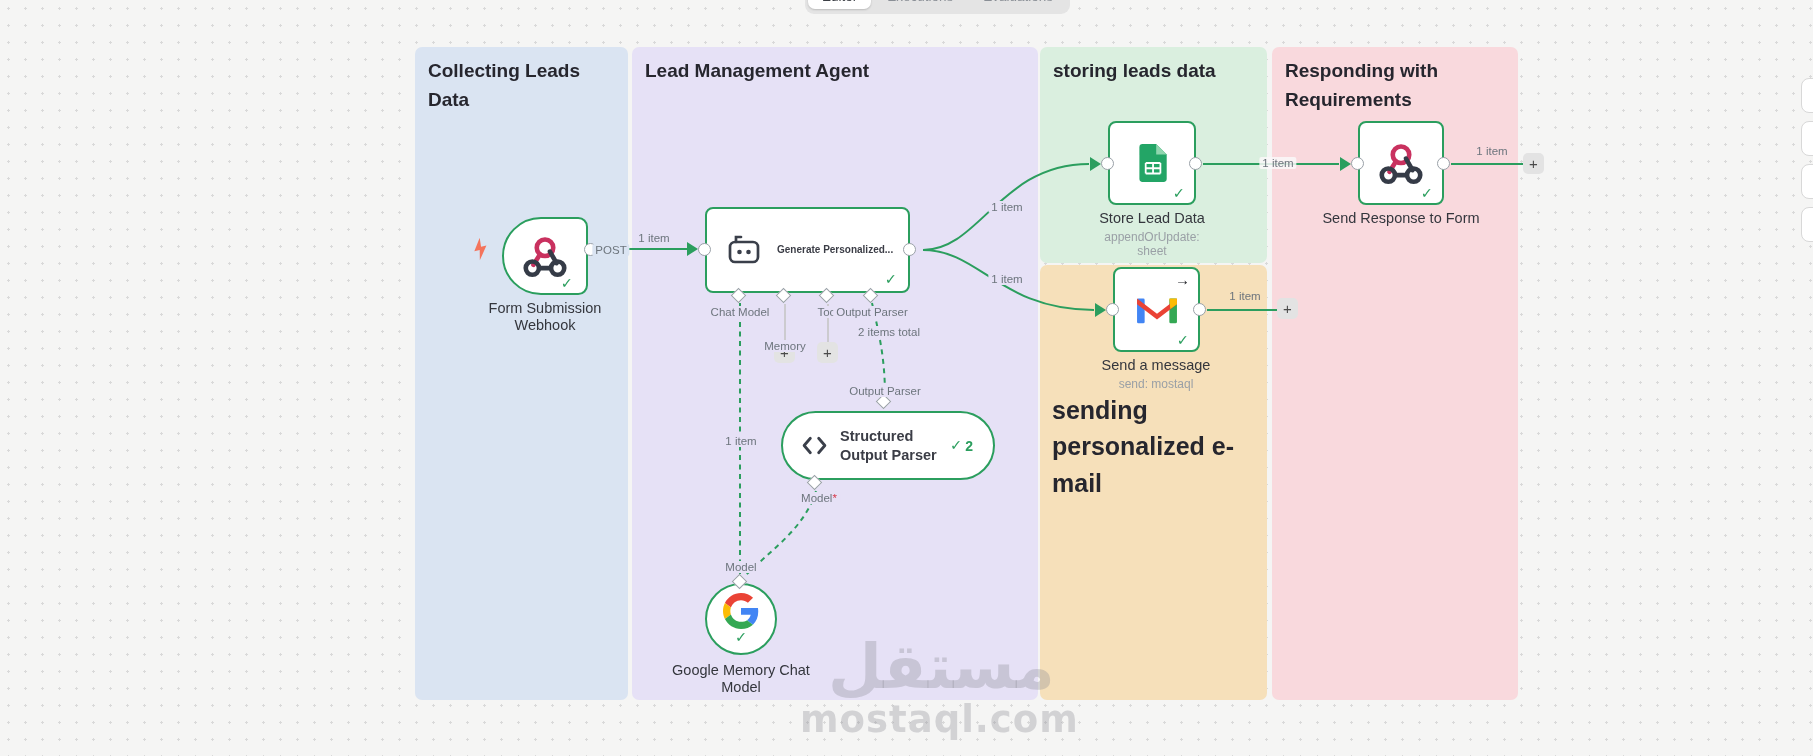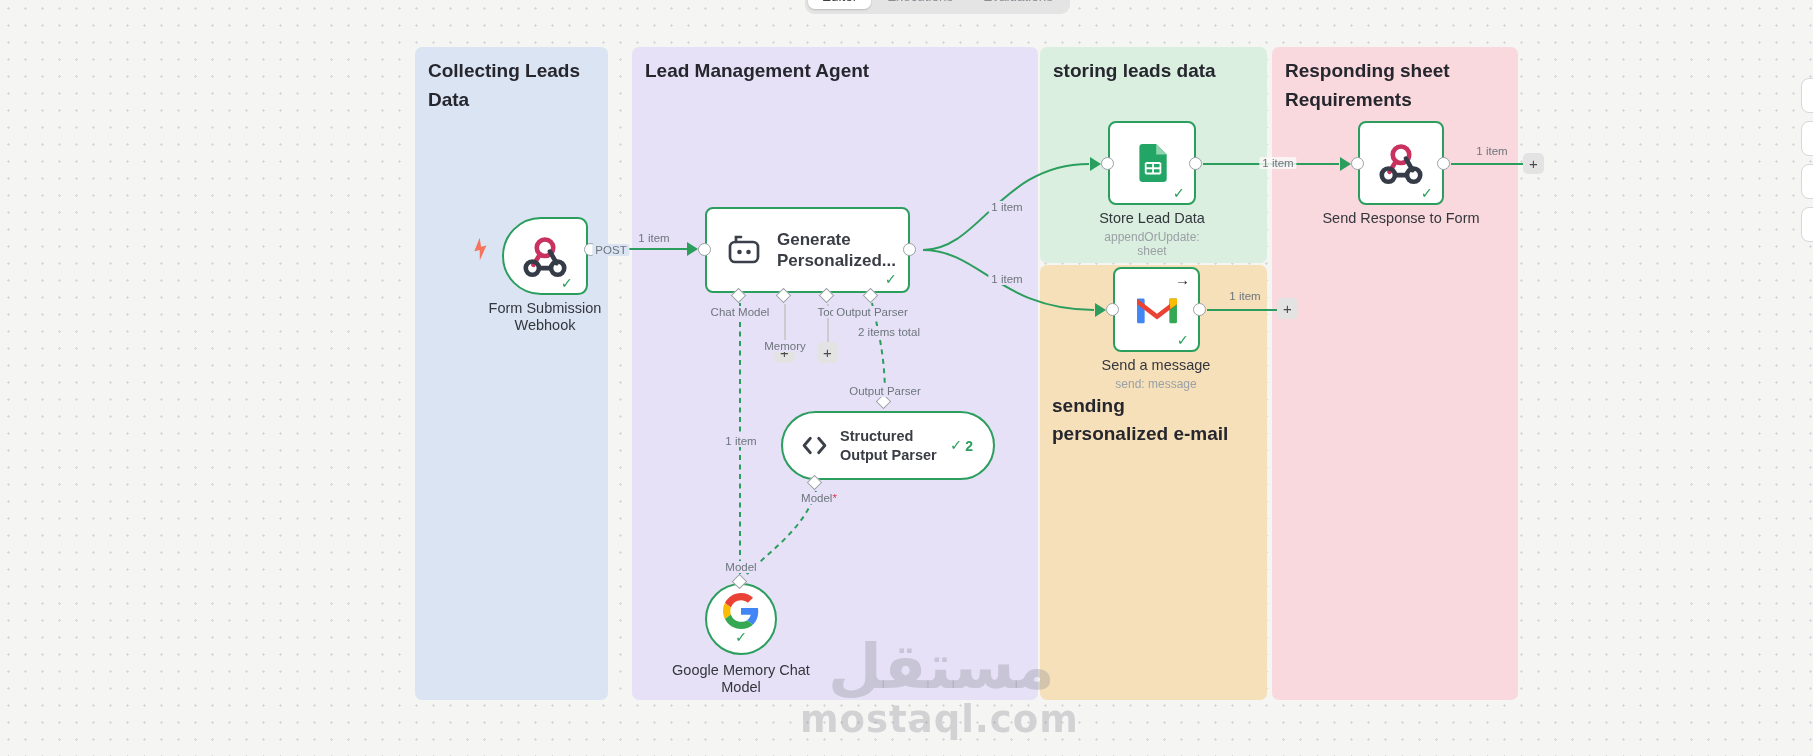--- a/index.html
+++ b/index.html
@@ -11,40 +11,40 @@
 
   
   .tabbar { position:absolute; left:805px; top:-22px; height:36px; background:#e4e4e4;
             border-radius:9px; display:flex; align-items:center; padding:3px; gap:2px; z-index:10; }
   .tab { font-size:13.5px; color:#8a8f96; padding:5px 14px; border-radius:7px; white-space:nowrap; cursor:pointer; }
   .tab.active { background:#ffffff; color:#3c3f45; box-shadow:0 1px 2px rgba(0,0,0,.18); }
 
   
   .sticky { position:absolute; border-radius:7px; z-index:1; }
   .sticky-title { padding:10px 13px; font-size:19px; font-weight:600; color:#26262e; line-height:1.5; }
-  .st-collecting { left:415px; top:47px; width:193px; height:653px; background:#dae4f2; }
+  .st-collecting { left:415px; top:47px; width:213px; height:653px; background:#dae4f2; }
   .st-agent      { left:632px; top:47px; width:406px; height:653px; background:#e6e1f6; }
   .st-storing    { left:1040px; top:47px; width:227px; height:216px; background:#daefdf; }
   .st-sending    { left:1040px; top:265px; width:227px; height:435px; background:#f6e0ba; }
   .st-responding { left:1272px; top:47px; width:246px; height:653px; background:#f9d9dd; }
-  .sending-title { position:absolute; left:1052px; top:392px; width:215px; font-size:19px; font-weight:600;
+  .sending-title { position:absolute; left:1052px; top:392px; width:215px; font-size:25px; font-weight:600;
                    color:#26262e; line-height:1.45; white-space:pre-line; z-index:2; }
 
   
   svg.edges { position:absolute; left:0; top:0; z-index:2; }
 
   
   .node { position:absolute; background:#fff; border:2px solid #2b9e5e; border-radius:8px; z-index:3; }
   .check { color:#2b9e5e; font-weight:700; font-size:14.5px; line-height:1; }
   .corner-check { position:absolute; right:11px; bottom:5px; }
 
   .node-webhook { left:502px; top:217px; width:86px; height:78px; border-radius:40px 10px 10px 40px;
                   display:flex; align-items:center; justify-content:center; }
   .node-agent   { left:705px; top:207px; width:205px; height:86px; display:flex; align-items:center; padding-left:16px; }
-  .agent-title  { margin-left:12px; width:125px; font-size:17px; font-weight:600; color:#3b3d46; line-height:1.25; }
+  .agent-title  { margin-left:12px; width:125px; font-size:10px; font-weight:600; color:#3b3d46; line-height:1.25; }
   .node-parser  { left:781px; top:411px; width:214px; height:69px; border-radius:35px;
                   display:flex; align-items:center; padding:16px 18px; }
   .parser-title { margin-left:12px; width:106px; font-size:14.5px; font-weight:600; color:#3b3d46; line-height:1.25; }
   .parser-run   { margin-left:4px; display:flex; align-items:center; gap:3px; color:#2b9e5e; font-size:14px; font-weight:700; }
   .node-gemini  { left:705px; top:583px; width:72px; height:72px; border-radius:50%;
                   display:flex; flex-direction:column; align-items:center; justify-content:center; gap:1px; }
   .node-sheets  { left:1108px; top:121px; width:88px; height:84px; display:flex; align-items:center; justify-content:center; }
   .node-gmail   { left:1113px; top:267px; width:87px; height:85px; display:flex; align-items:center; justify-content:center; }
   .gmail-open   { position:absolute; top:2px; right:8px; font-size:15px; font-weight:700; color:#22242a; }
   .node-respond { left:1358px; top:121px; width:86px; height:84px; display:flex; align-items:center; justify-content:center; }
@@ -96,21 +96,21 @@
   <div class="sticky st-storing">
     <div class="sticky-title">storing leads data</div>
   </div>
   <div class="sticky st-agent">
     <div class="sticky-title">Lead Management Agent</div>
   </div>
   <div class="sticky st-sending"></div>
   <div class="sending-title">sending
 personalized e-mail</div>
   <div class="sticky st-responding">
-    <div class="sticky-title">Responding sheet Requirements</div>
+    <div class="sticky-title">Responding with Requirements</div>
   </div>
 
   <svg class="edges" width="1813" height="756" viewBox="0 0 1813 756">
     <g fill="none" stroke="#2b9e5e" stroke-width="2">
       <path d="M598 249 H687"></path>
       <path d="M923 250 C980 250 1000 164 1089 164"></path>
       <path d="M923 250 C980 250 1000 310 1094 310"></path>
       <path d="M1203 164 H1339"></path>
       <path d="M1451 164 H1523"></path>
       <path d="M1207 310 H1277"></path>
@@ -239,21 +239,21 @@
       <rect x="37" y="8" width="8" height="26" rx="1.5" fill="#34a853"></rect>
       <polygon points="3,8 24,24 45,8 45,14 24,30 3,14" fill="#ea4335"></polygon>
       <polygon points="37,8 45,8 45,14 38,19" fill="#fbbc04"></polygon>
     </svg>
     <span class="check" style="position:absolute;right:9px;bottom:3px;">✓</span>
   </div>
   <div class="port" style="left:1106px;top:303px;"></div>
   <div class="port" style="left:1193px;top:303px;"></div>
   <div class="node-label" style="left:1096px;top:357px;width:120px;">
     <div>Send a message</div>
-    <div class="node-sub">send: message</div>
+    <div class="node-sub">send: mostaql</div>
   </div>
   <div class="elab" style="left:1245px;top:296px;">1 item</div>
   <div class="plus" style="left:1277px;top:298px;">+</div>
 
   <div class="node node-respond">
     <svg width="44" height="44" viewBox="0 0 40 40">
       <g fill="none" stroke-linecap="round" stroke-width="4.2">
         <circle cx="20" cy="12.5" r="7.5" stroke="#c9315f"></circle>
         <path d="M15.5 18.5 L9.5 28" stroke="#c9315f"></path>
         <circle cx="8.5" cy="31" r="6" stroke="#353b47"></circle>

